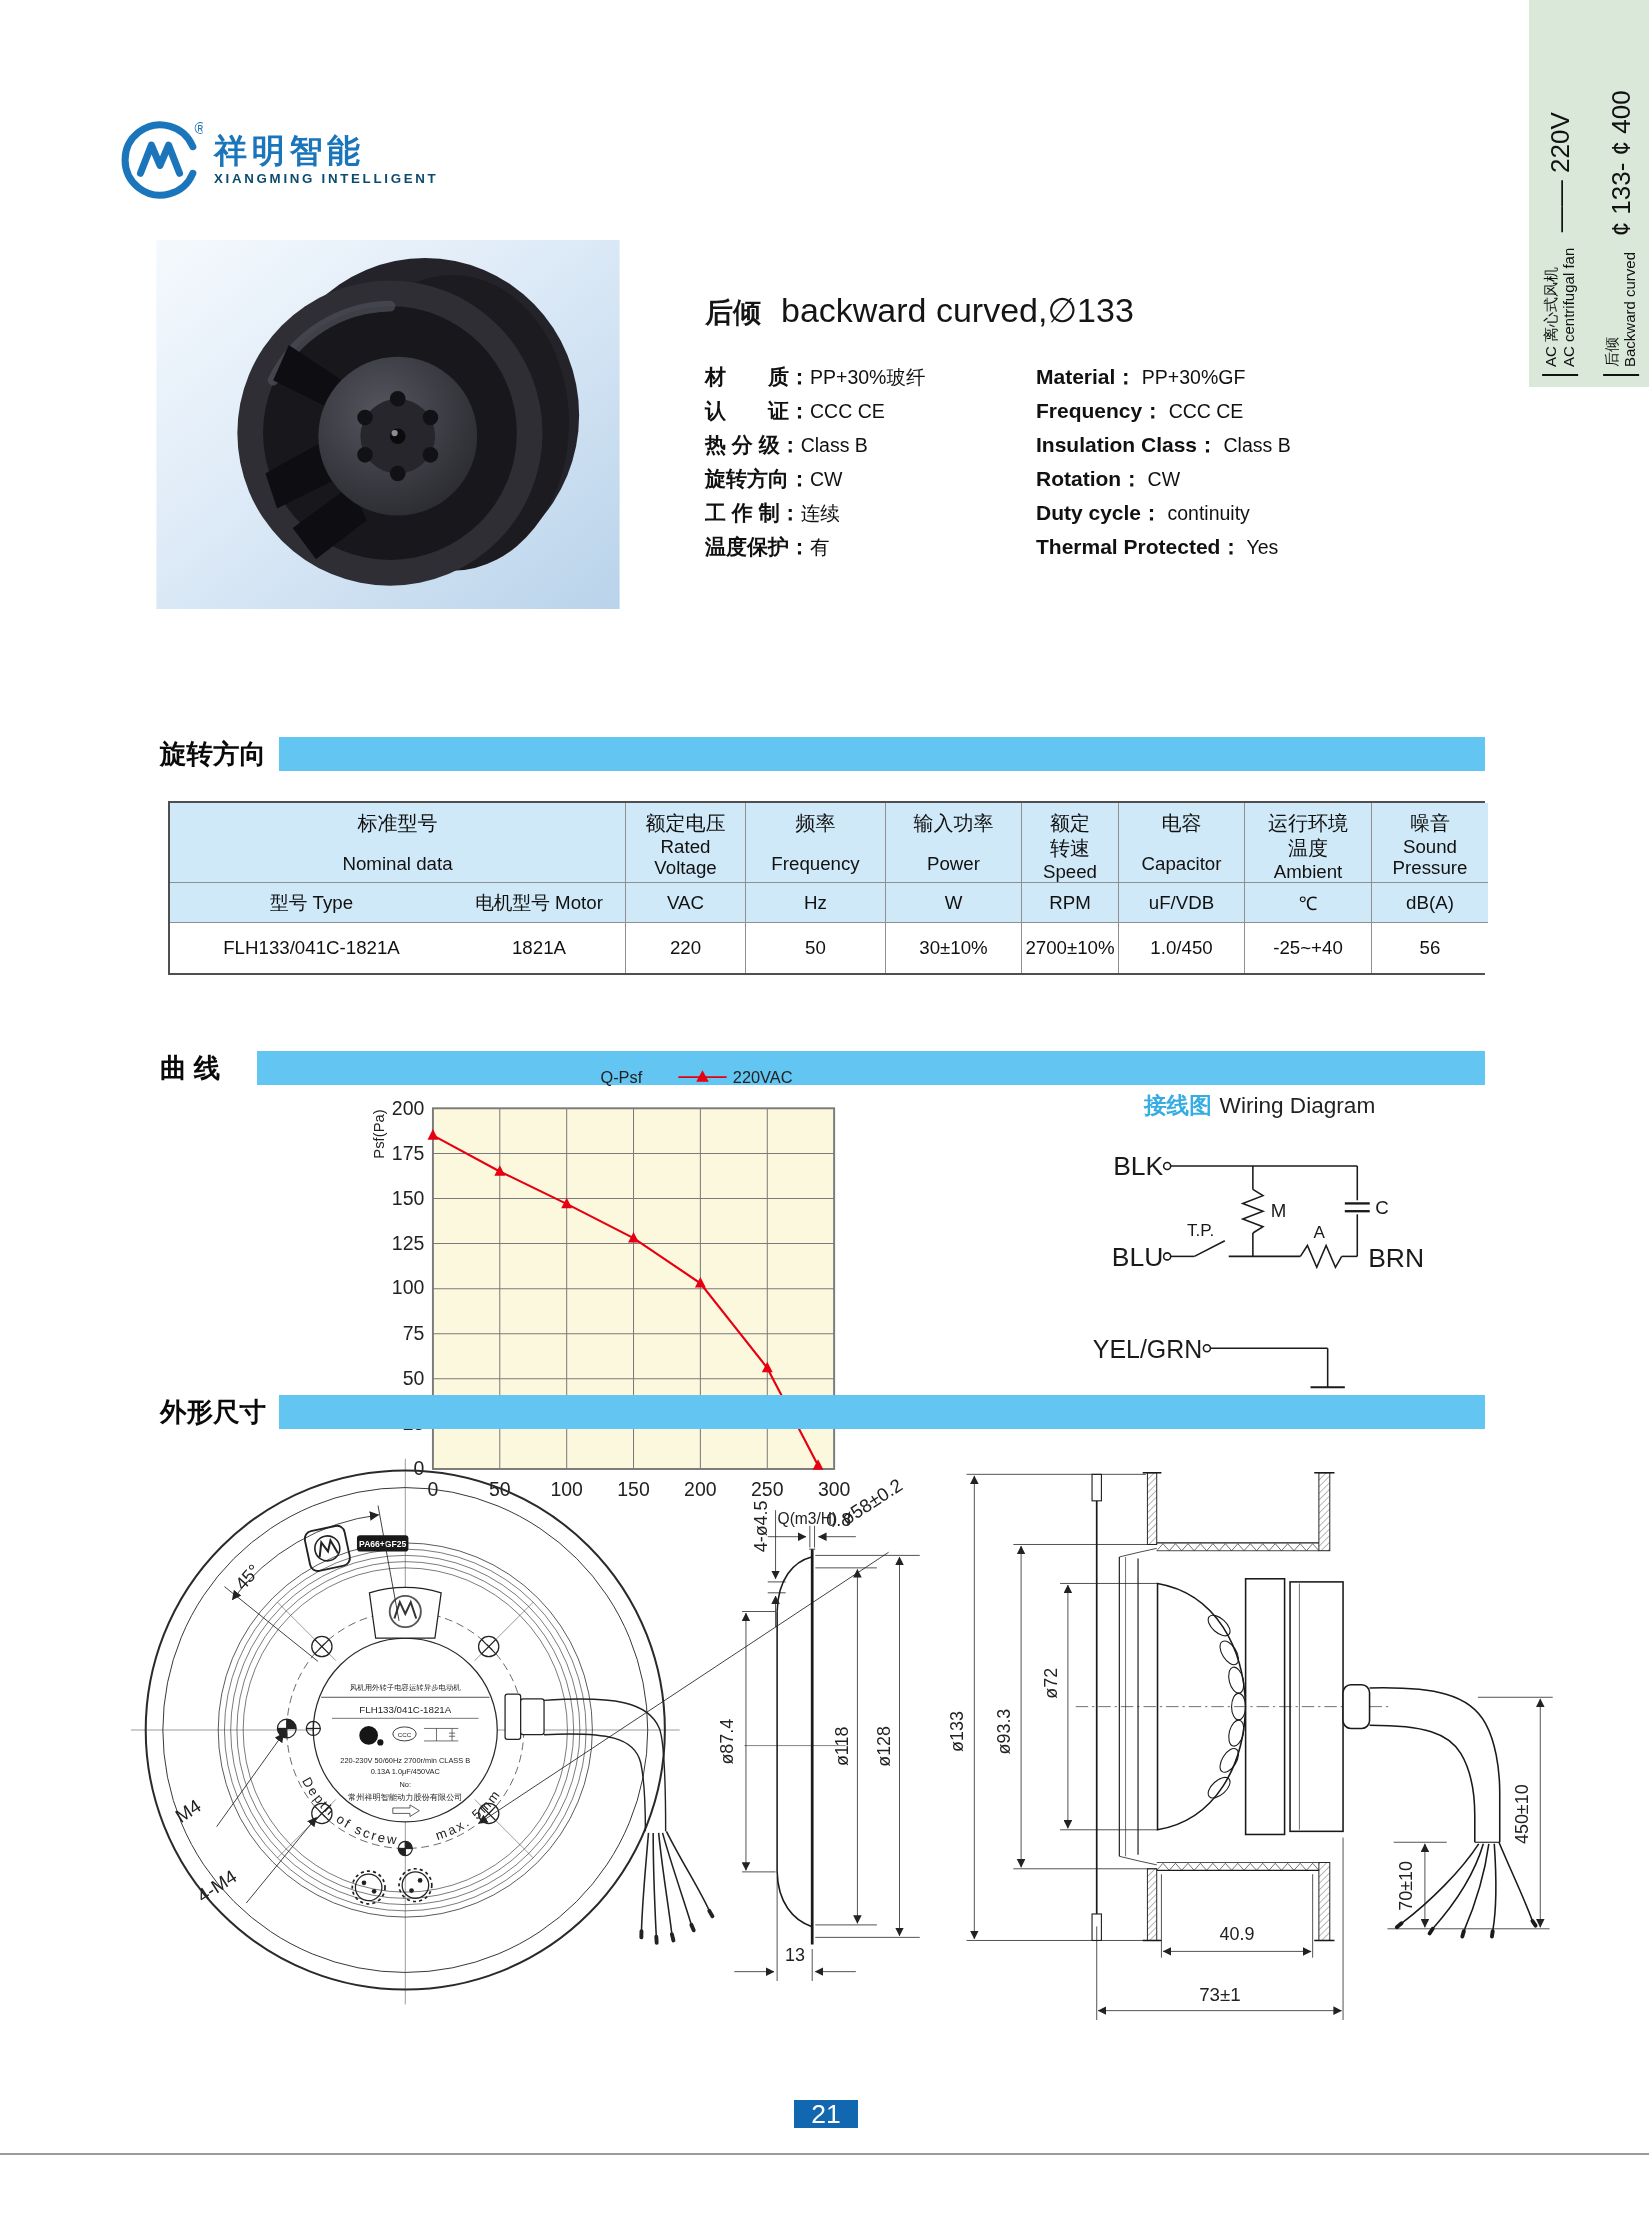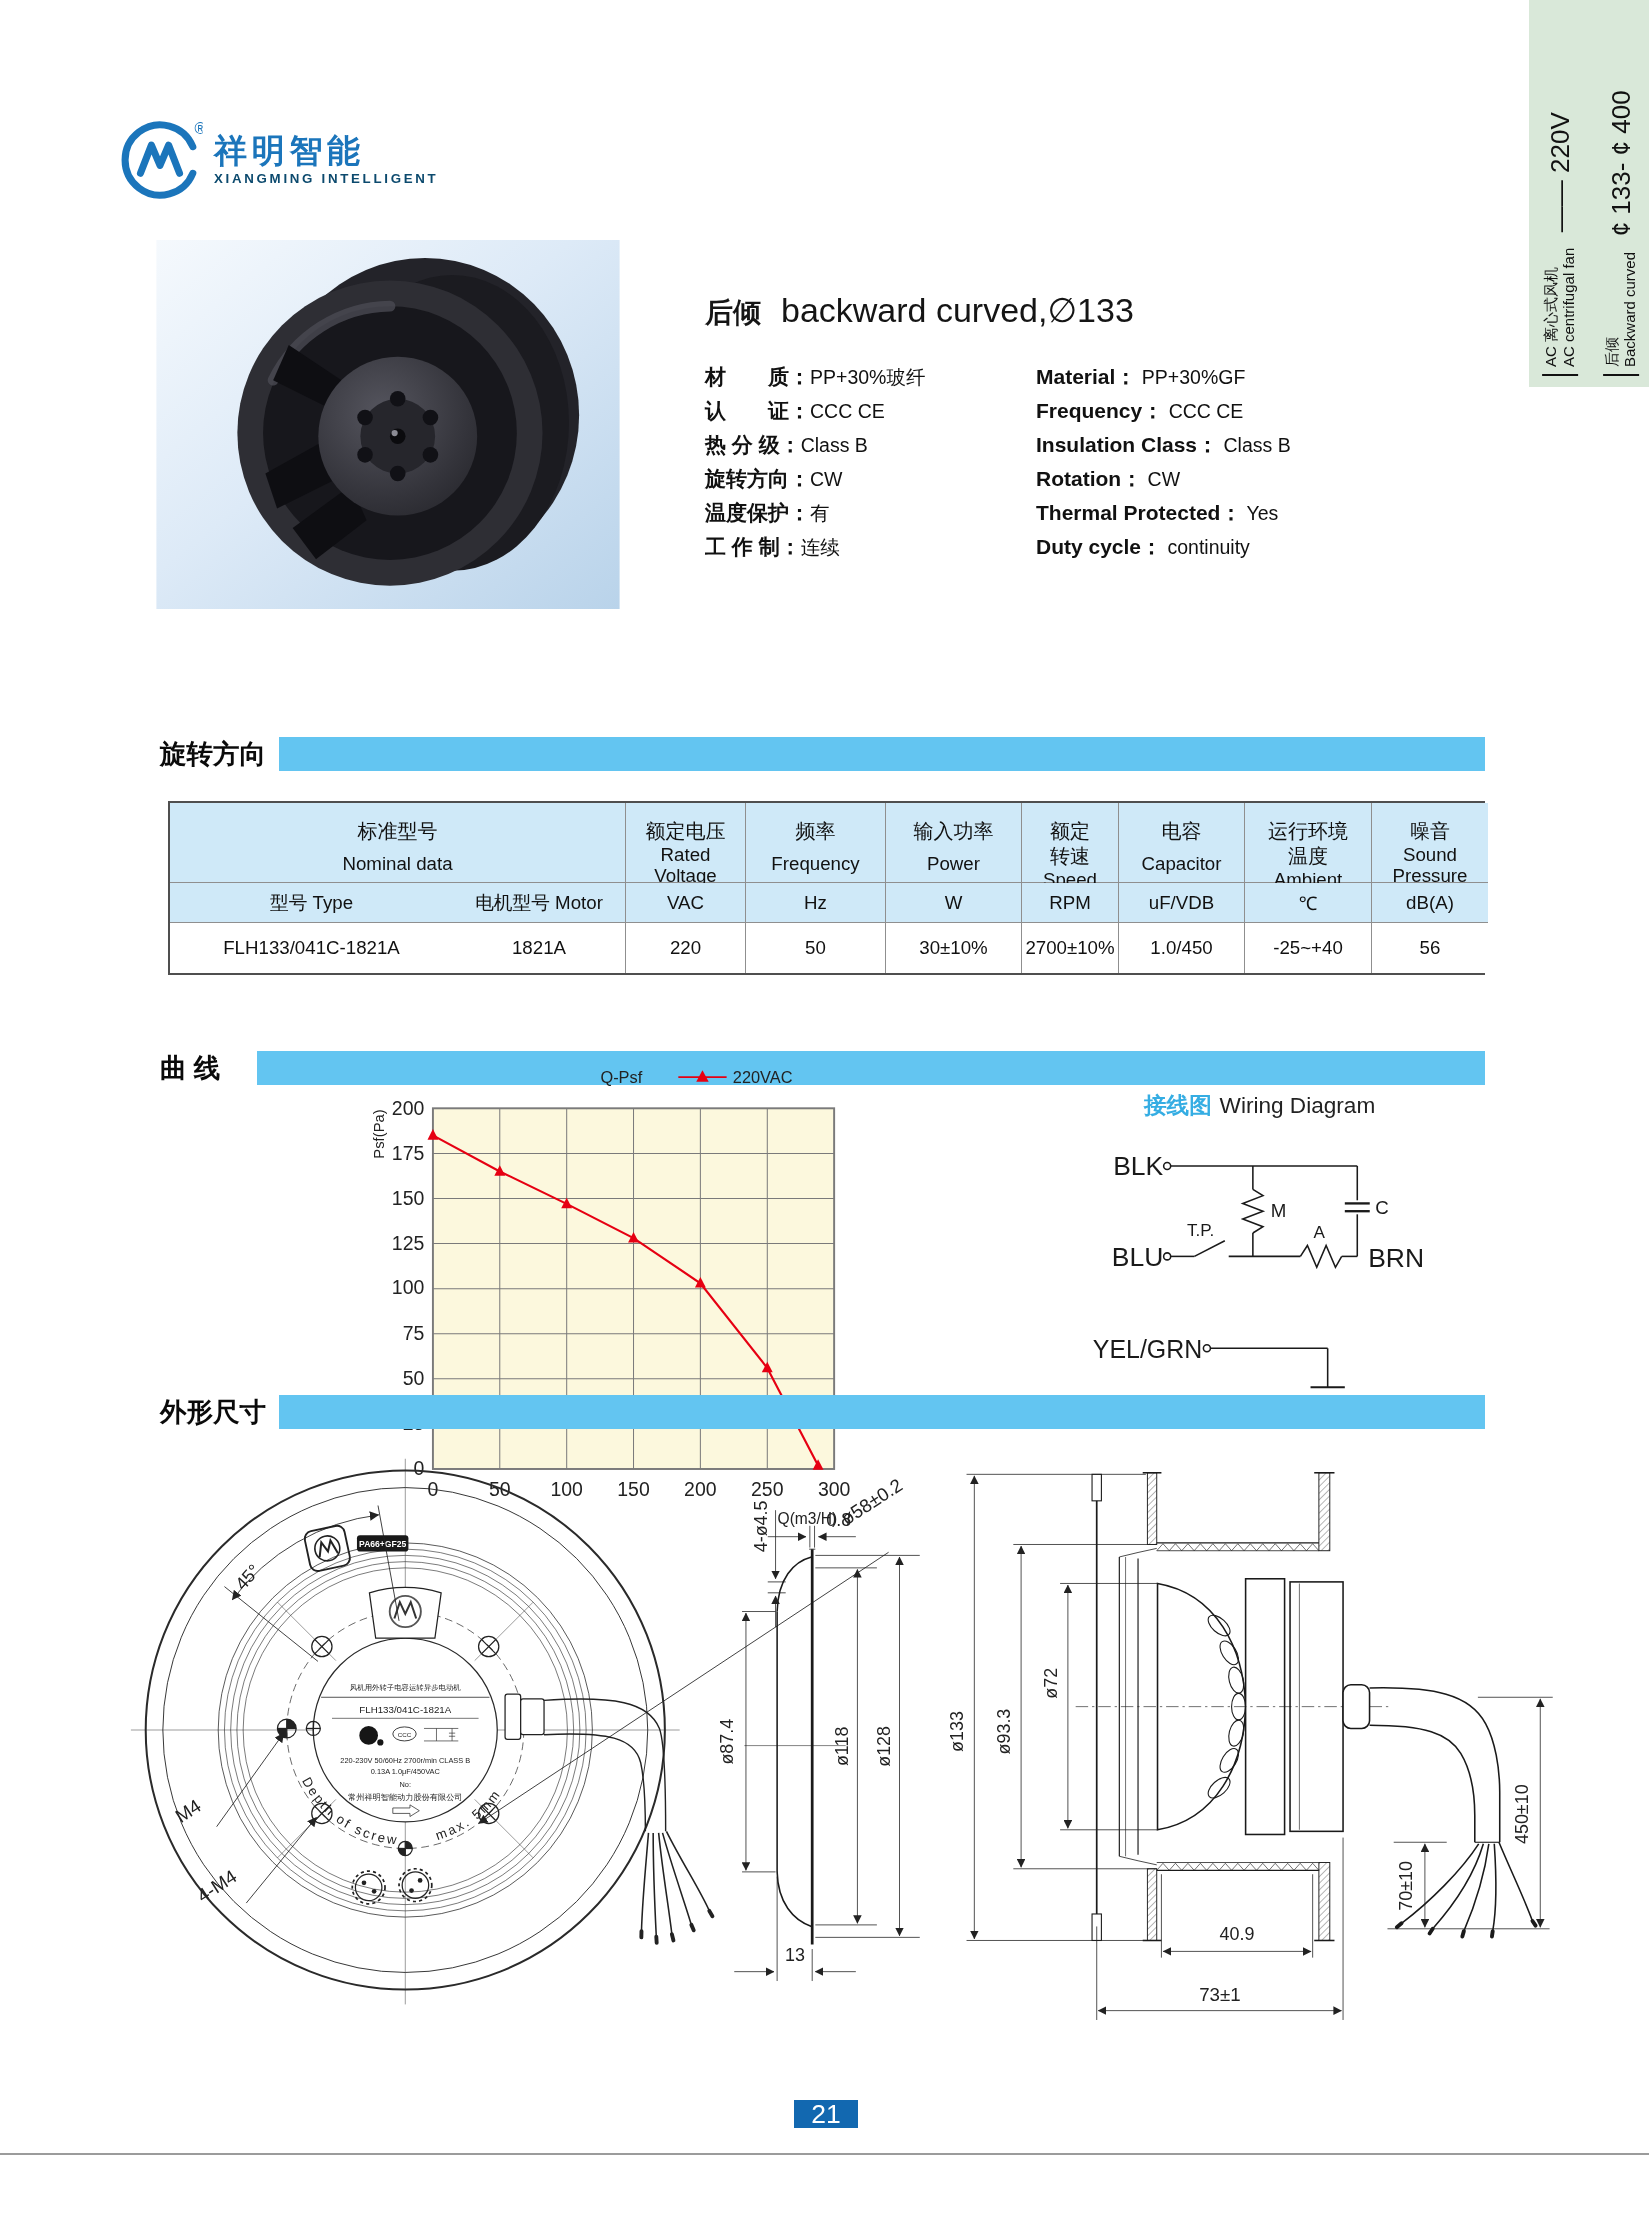--- a/index.html
+++ b/index.html
@@ -40,21 +40,21 @@
 
   
   .ttable{left:168px;top:801px;width:1317px;display:grid;
           grid-template-columns:283px 173px 120px 140px 136px 97px 126px 127px 116px;
           grid-template-rows:80px 40px 50px;
           border:2.3px solid #4f4f4f;box-sizing:border-box;background:#8f8f8f;}
   .cell{background:#cfe9f8;border-right:1.6px solid #8f8f8f;border-bottom:1.6px solid #8f8f8f;
         display:flex;align-items:center;justify-content:center;text-align:center;}
   .cell:nth-child(9n+0){border-right:none;}
   .cell.h{flex-direction:column;justify-content:space-between;padding:7.8px 3.1px;box-sizing:border-box;}
-  .cell.h .cn{font-size:20px;white-space:pre-line;line-height:1.25;margin-top:8px;}
+  .cell.h .cn{font-size:20px;white-space:pre-line;line-height:1.25;}
   .cell.h .en{font-size:18.7px;white-space:pre-line;line-height:1.15;}
   .cell.u{font-size:18.7px;}
   .cell.d{background:#ffffff;font-size:18.7px;border-bottom:none;}
   .cell.last{border-right:none;}
 
   
   .pagenum{left:794px;top:2100px;width:64px;height:28px;background:#1268b0;color:#fff;
            font-size:26.5px;display:flex;align-items:center;justify-content:center;}
   .footline{left:0;top:2153px;width:1649px;height:2.3px;background:#9b9b9b;}
 
@@ -156,26 +156,26 @@
     </div>
     <div class="spec-row">
       <span class="spec-cn"><b>热 分 级：</b><span>Class  B</span></span>
       <span class="spec-en"><b>Insulation Class：</b> <span>Class  B</span></span>
     </div>
     <div class="spec-row">
       <span class="spec-cn"><b>旋转方向：</b><span>CW</span></span>
       <span class="spec-en"><b>Rotation：</b> <span>CW</span></span>
     </div>
     <div class="spec-row">
+      <span class="spec-cn"><b>工 作 制：</b><span>连续</span></span>
+      <span class="spec-en"><b>Duty cycle：</b> <span>continuity</span></span>
+    </div>
+    <div class="spec-row">
       <span class="spec-cn"><b>温度保护：</b><span>有</span></span>
       <span class="spec-en"><b>Thermal  Protected：</b> <span>Yes</span></span>
-    </div>
-    <div class="spec-row">
-      <span class="spec-cn"><b>工 作 制：</b><span>连续</span></span>
-      <span class="spec-en"><b>Duty cycle：</b> <span>continuity</span></span>
     </div>
   </div>
 
   <div class="abs sec-text" style="left:160px;top:737px">旋转方向</div>
   <div class="abs sec-bar" style="left:279px;top:737px;width:1206px"></div>
 
   <div class="abs ttable">
     <div class="cell h" style="grid-column:1/3">
       <div class="cn">标准型号</div>
         <div class="en">Nominal data</div>

